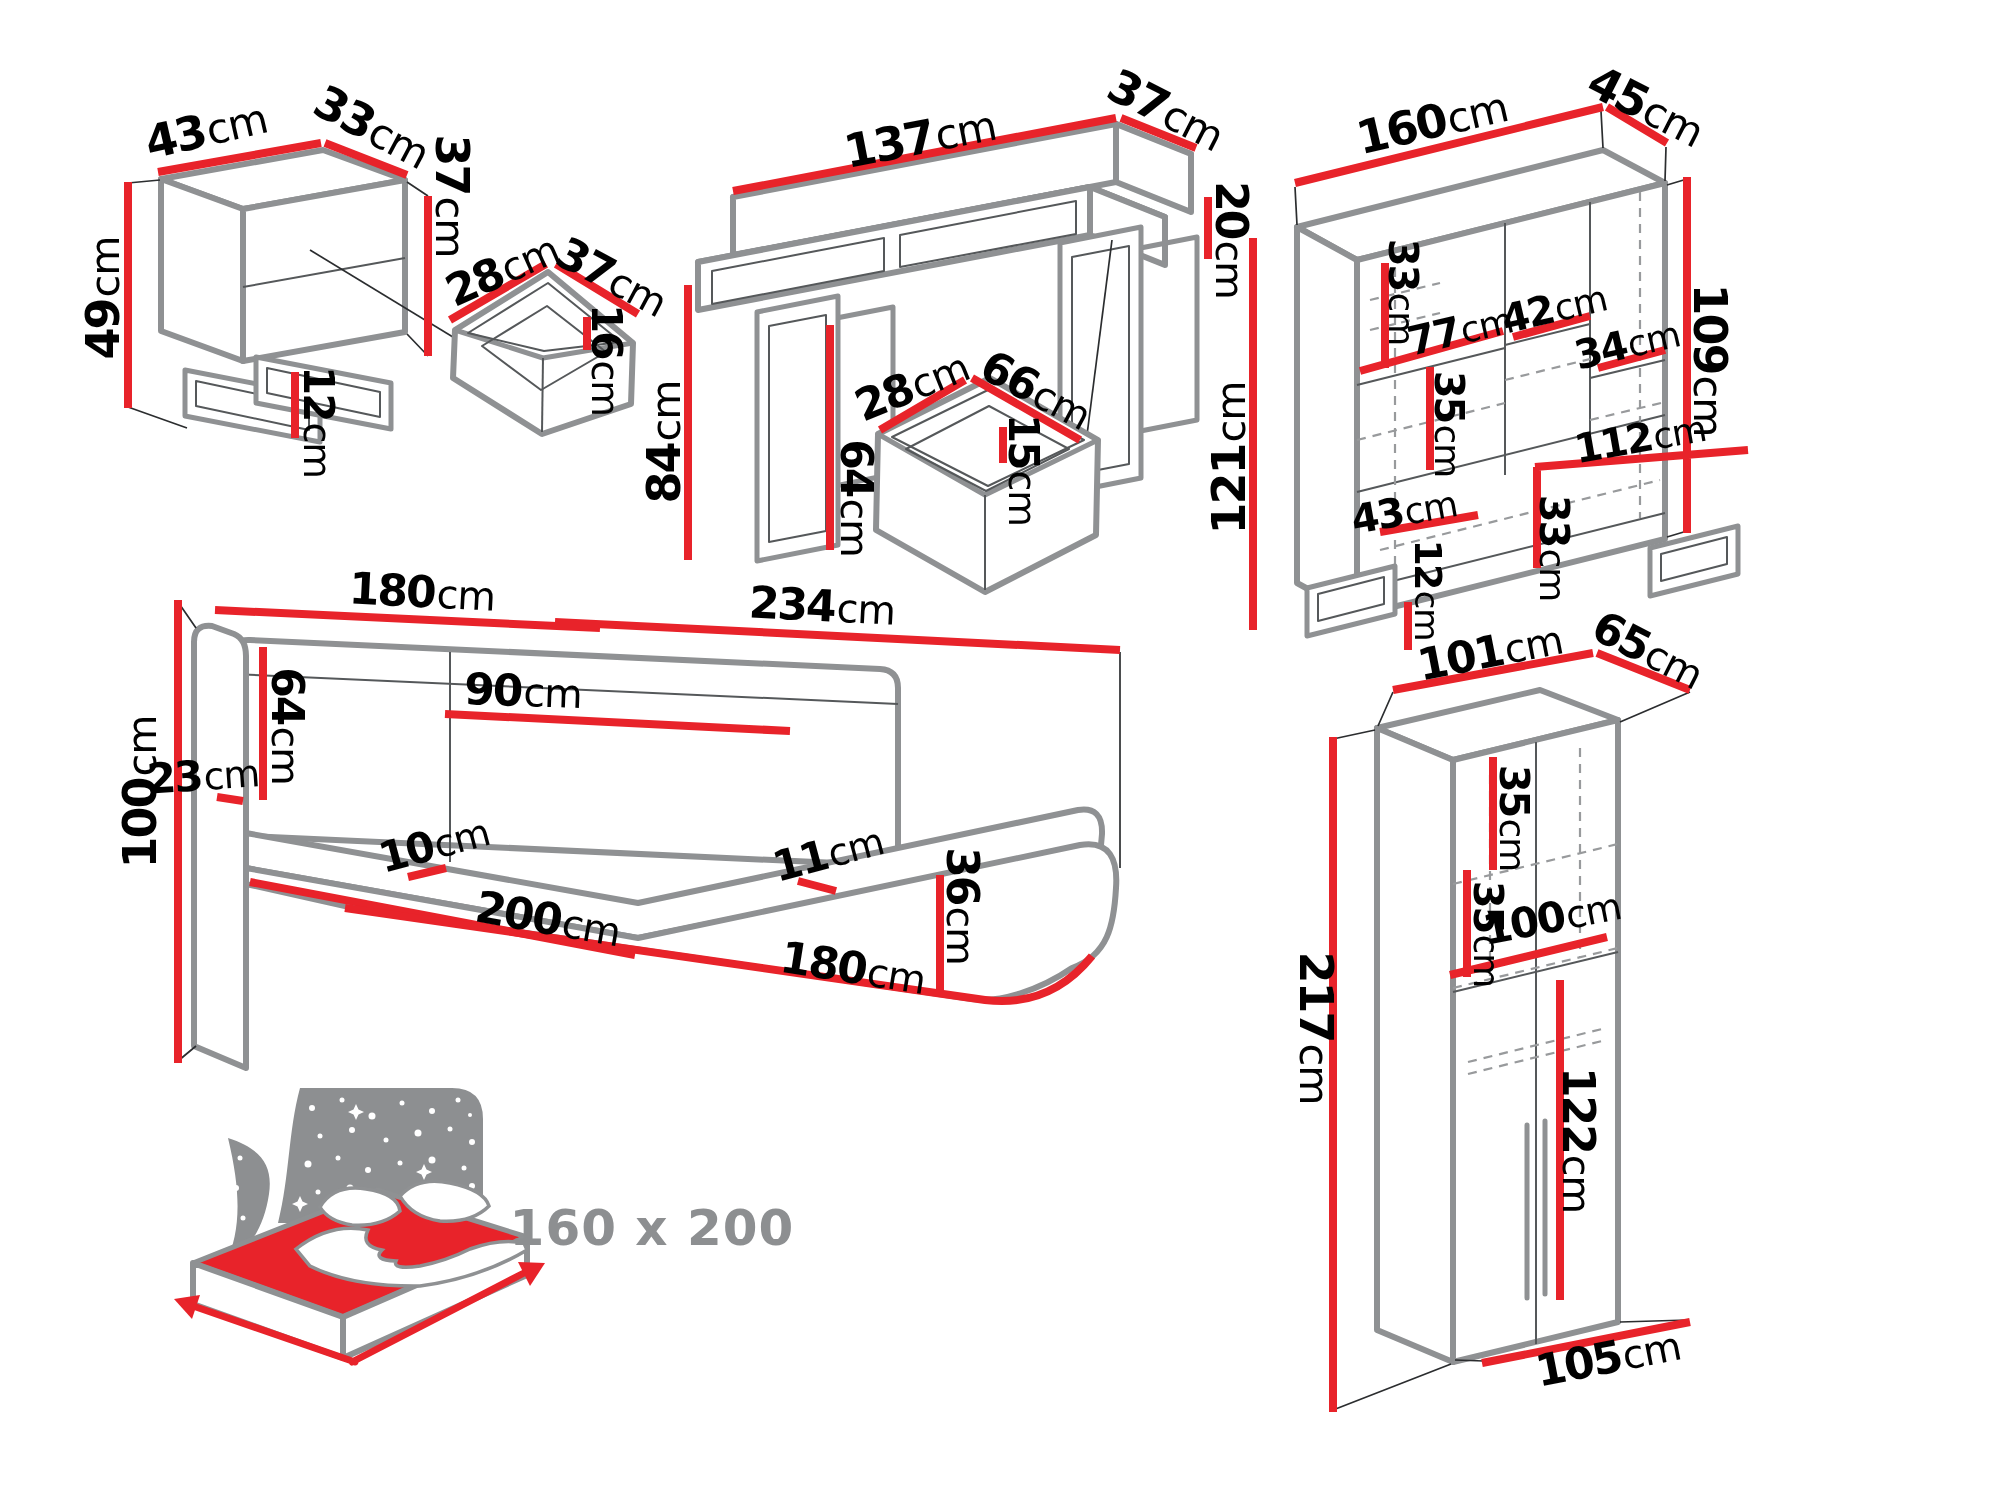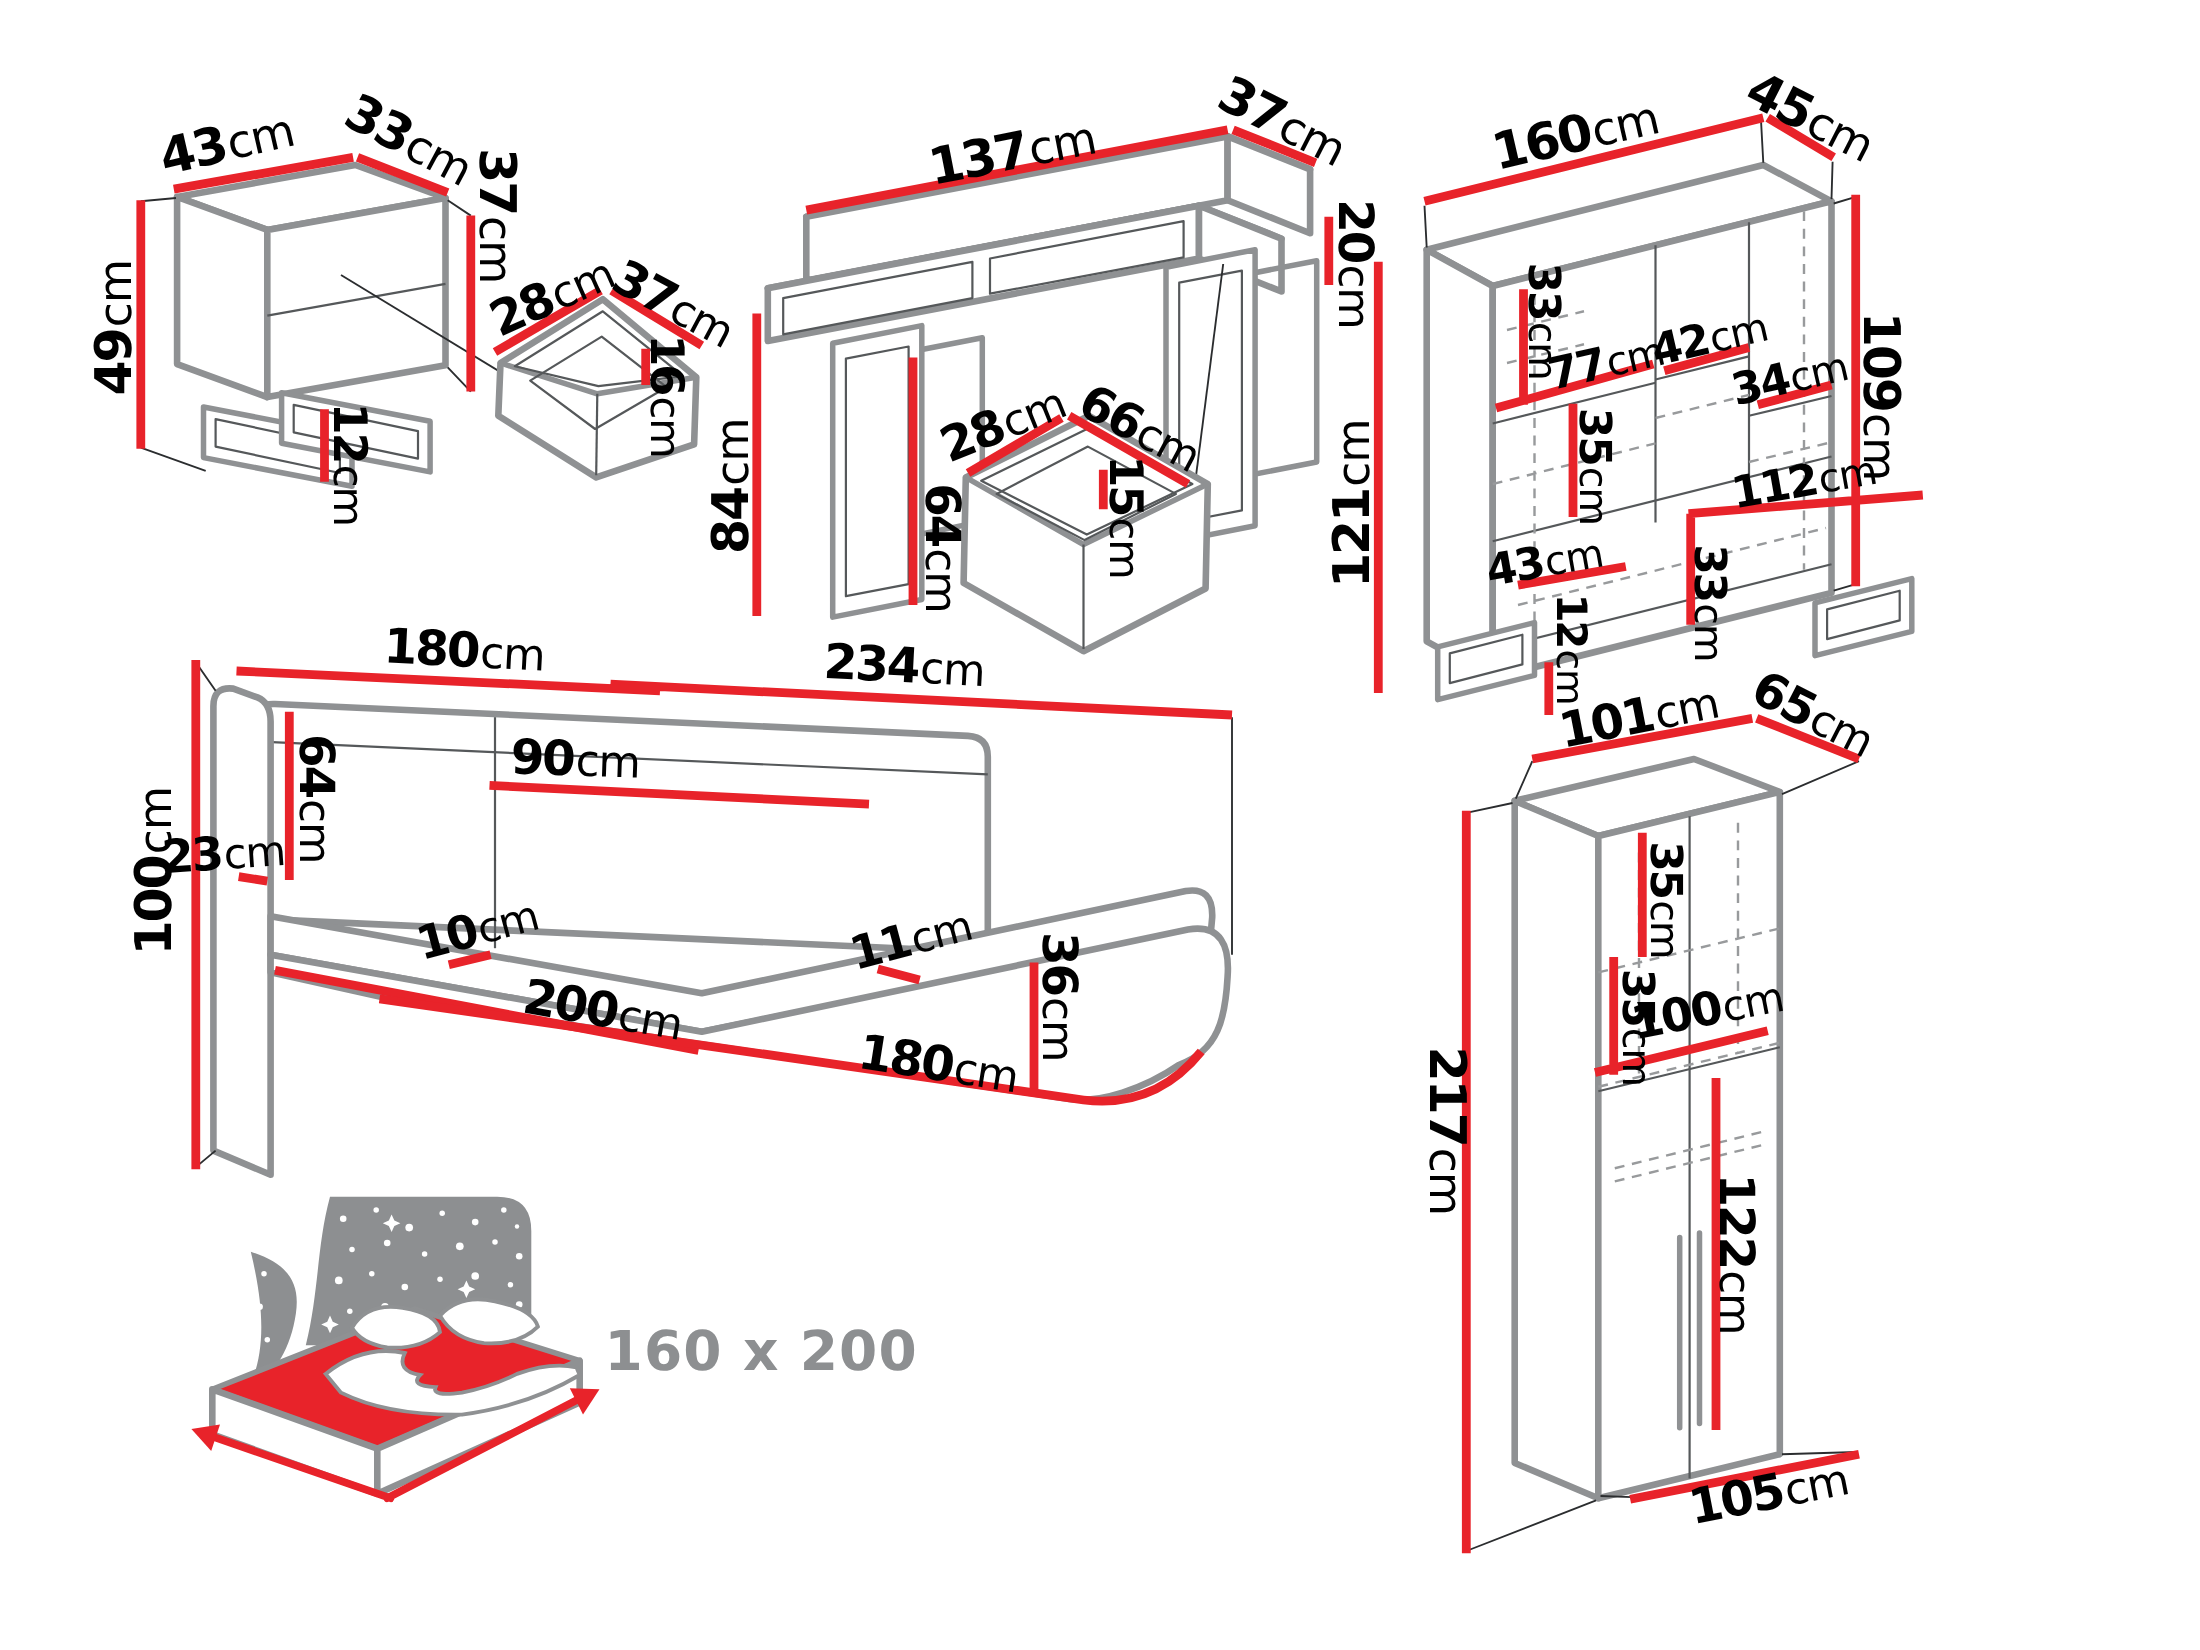--- a/index.html
+++ b/index.html
@@ -215,15 +215,15 @@
 
 <div class="dim" style="left:1490px;top:652px;--r:-11deg;font-size:44px"><b>101</b><span class="u">cm</span></div>
 <div class="dim" style="left:1648px;top:650px;--r:27deg;font-size:44px"><b>65</b><span class="u">cm</span></div>
 <div class="dim" style="left:1316px;top:1028px;--r:90deg"><b>217</b><span class="u">cm</span></div>
 <div class="dim" style="left:1514px;top:818px;--r:90deg;font-size:40px"><b>35</b><span class="u">cm</span></div>
 <div class="dim" style="left:1488px;top:934px;--r:90deg;font-size:40px"><b>35</b><span class="u">cm</span></div>
 <div class="dim" style="left:1552px;top:918px;--r:-11deg;font-size:42px"><b>100</b><span class="u">cm</span></div>
 <div class="dim" style="left:1578px;top:1140px;--r:90deg;font-size:44px"><b>122</b><span class="u">cm</span></div>
 <div class="dim" style="left:1608px;top:1358px;--r:-11deg;font-size:44px"><b>105</b><span class="u">cm</span></div>
 
-<div class="dim icon-label" style="left:692px;top:1228px;--r:0deg">160 x 200</div>
+<div class="dim icon-label" style="left:652px;top:1228px;--r:0deg">160 x 200</div>
 
 </div>
 
 </body></html>

